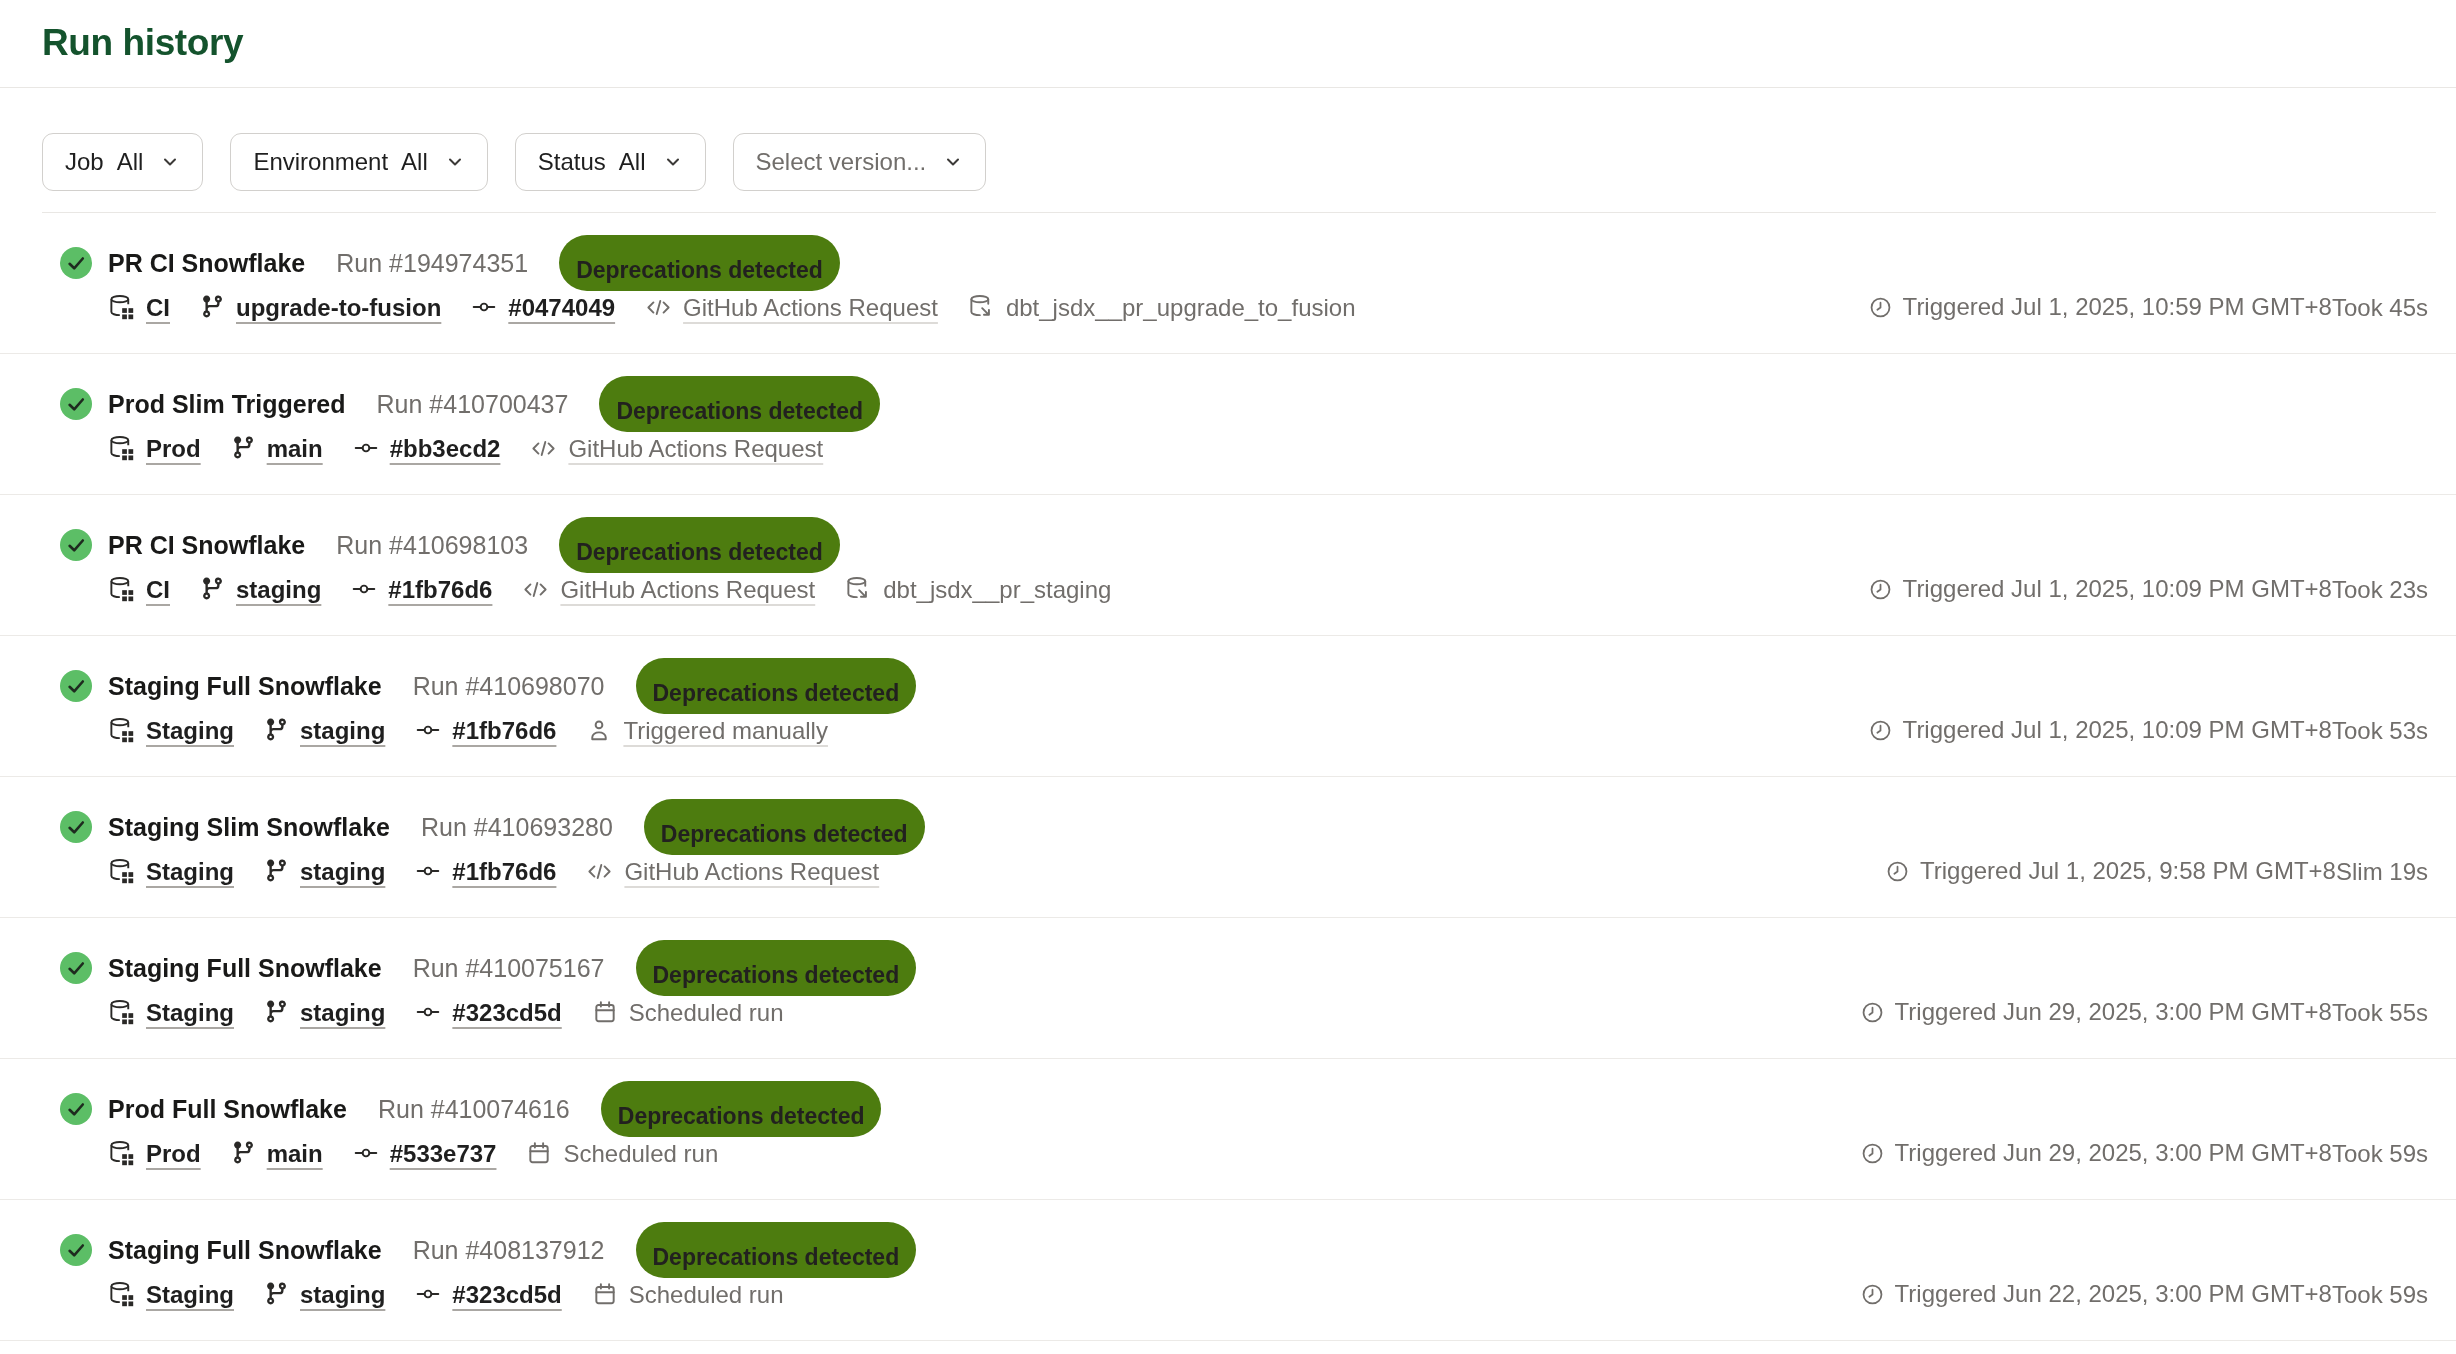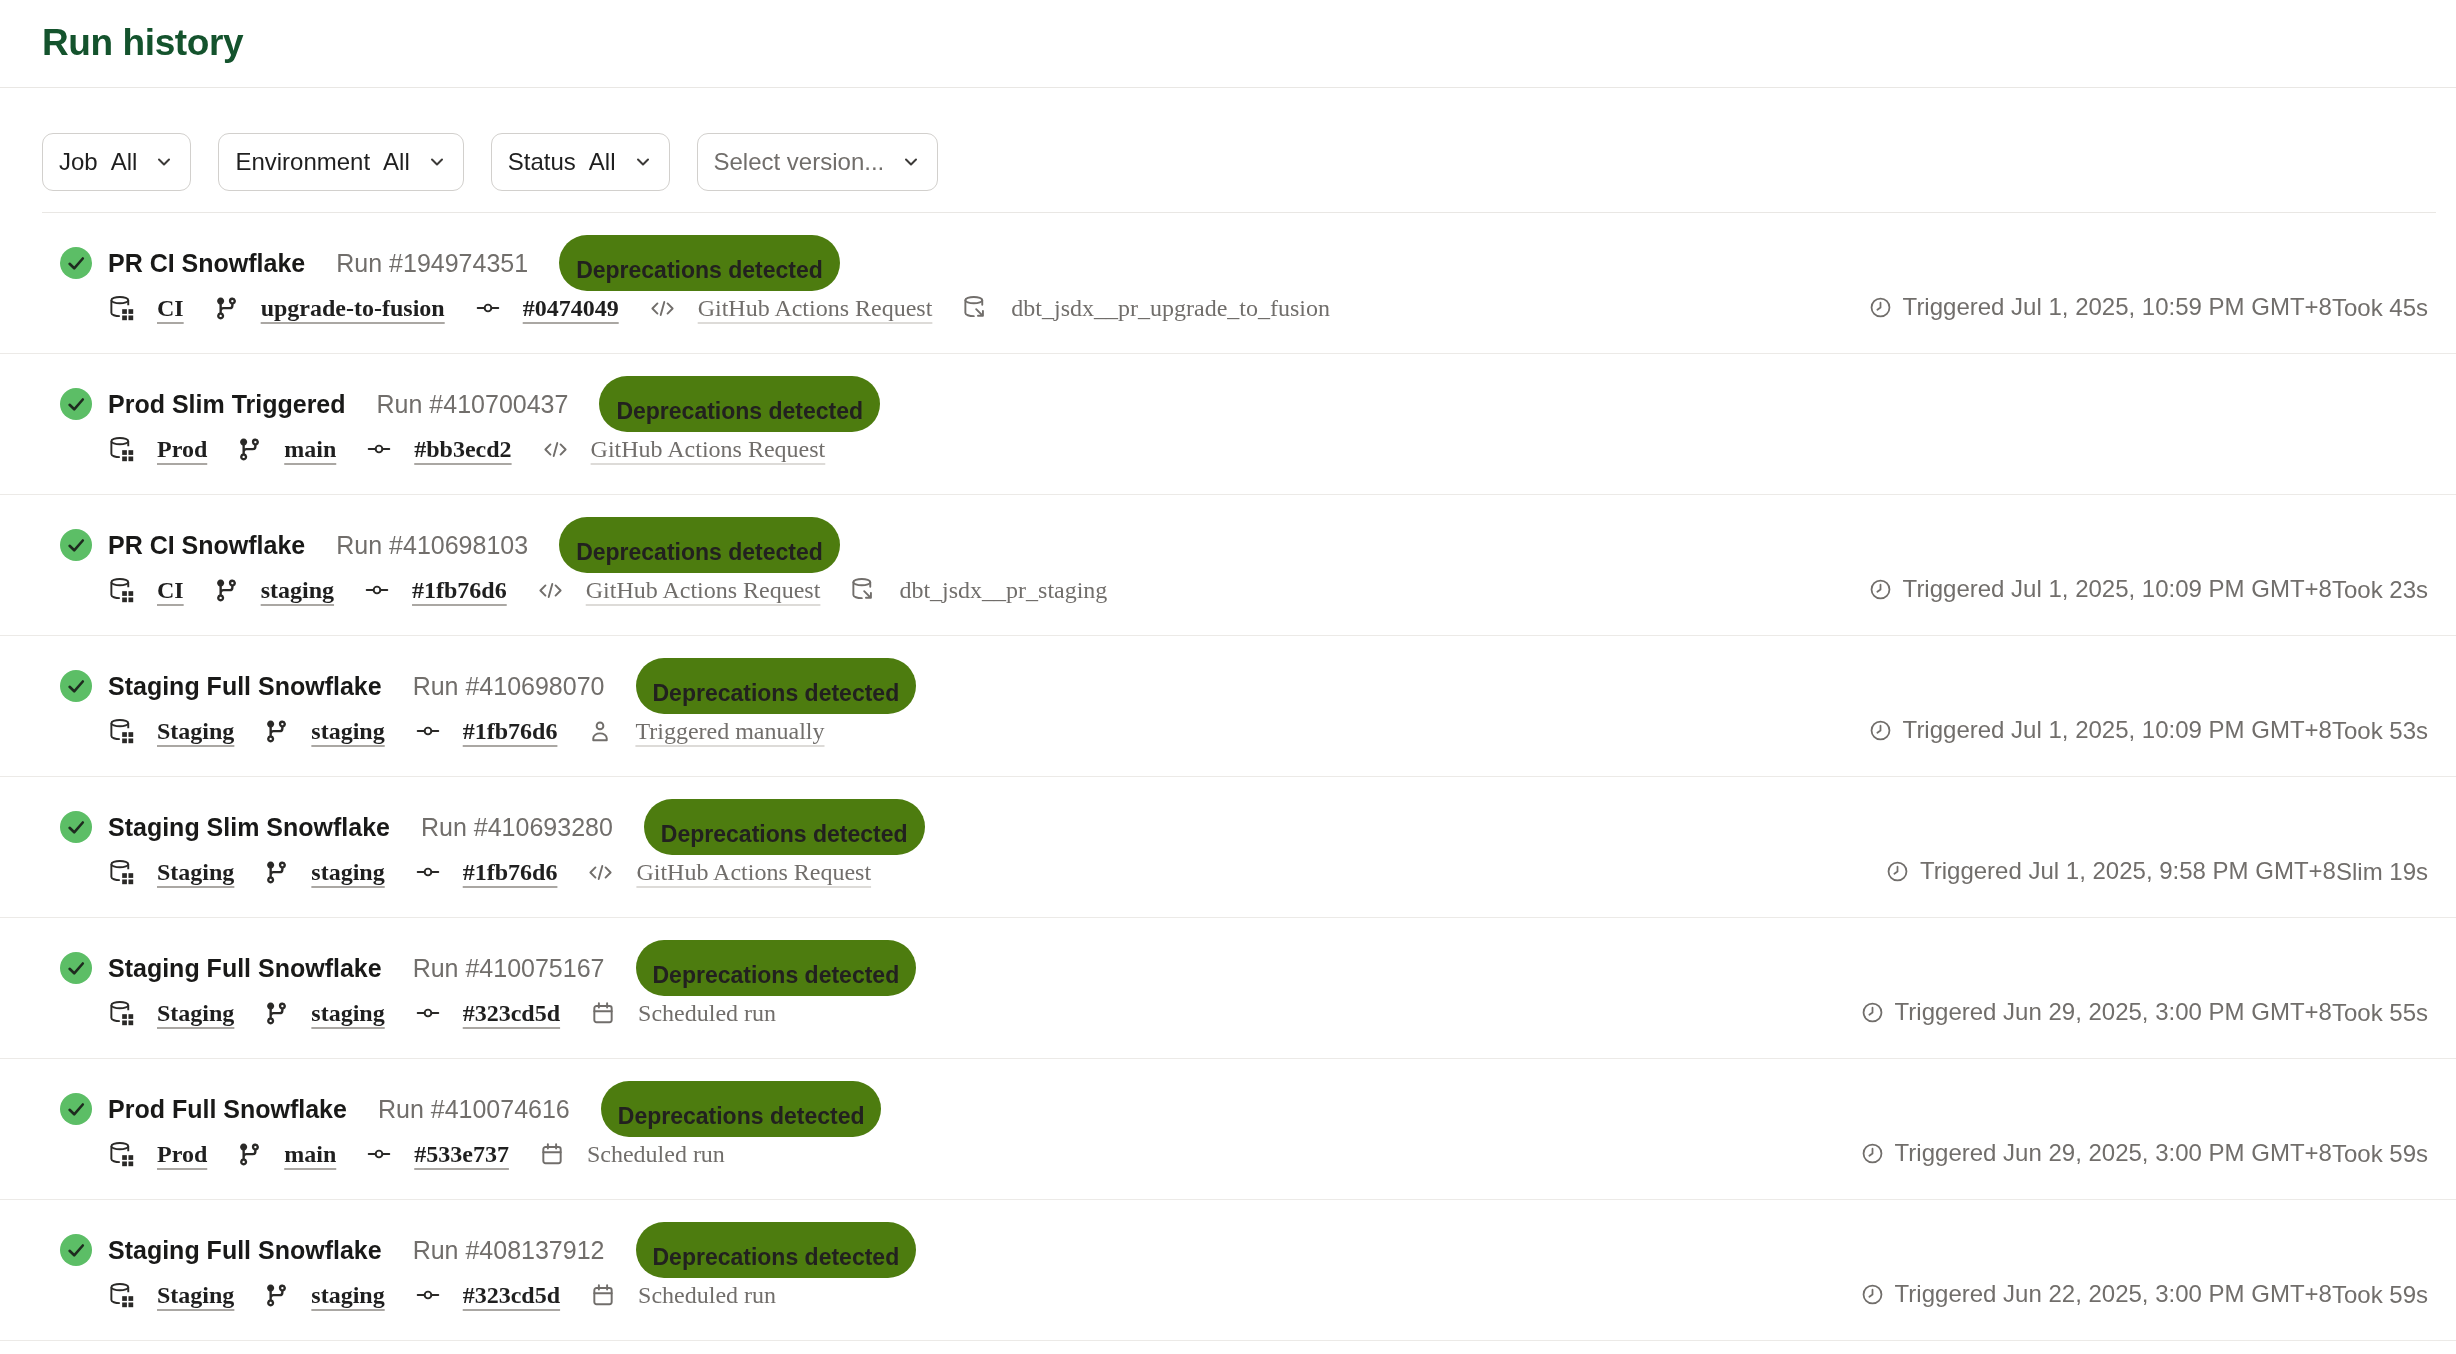--- a/index.html
+++ b/index.html
@@ -16,21 +16,21 @@
   .page-header { padding: 21px 42px 22px; border-bottom: 1px solid #e9e7e4; }
   .page-header h1 {
     margin: 0; font-size: 37px; line-height: 44px; font-weight: 700;
     letter-spacing: -0.4px; color: #14532d;
   }
 
   
   .filters { display: flex; gap: 27px; margin: 45px 42px 0; }
   .filter-btn {
     display: inline-flex; align-items: center; gap: 13px;
-    height: 58px; padding: 0 16px;
+    height: 58px; padding: 0 22px;
     background: #fff; border: 1.5px solid #d2d0cd; border-radius: 11px;
     font-family: inherit; font-size: 24px; color: #1f1f1f; cursor: pointer;
   }
   .filter-btn .flabel { font-weight: 400; }
   .filter-btn .fvalue { font-weight: 400; }
   .filter-btn .placeholder { color: #716e6b; }
   .chev { margin-left: 4px; color: #3c3a38; }
 
   .list-top-divider { border: 0; border-top: 1px solid #e9e7e4; margin: 21px 20px 0 42px; }
 
@@ -47,21 +47,21 @@
   .run-title-line { display: flex; align-items: center; gap: 31px; height: 38px; }
   .job-name { font-size: 25px; font-weight: 700; color: #191918; text-decoration: none; }
   .run-number { font-size: 25px; font-weight: 400; color: #716e6b; }
   .badge {
     display: inline-flex; align-items: center;
     background: #4d7c0f; color: #22211f;
     font-size: 23px; font-weight: 700;
     padding: 22px 17px 7px; border-radius: 999px; white-space: nowrap;
   }
   .run-detail-line { display: flex; align-items: center; gap: 30px; margin-top: 10px; height: 32px; }
-  .chip { display: inline-flex; align-items: center; gap: 22px; white-space: nowrap; font-family: Liberation Serif, serif; }
+  .chip { display: inline-flex; align-items: flex-start; gap: 11px; white-space: nowrap; }
   .chip .chip-icon { flex: 0 0 auto; }
   .chip-label { font-size: 24px; }
   .chip.dark { color: #2a2927; }
   .chip.dark .chip-label {
     color: #1f1f1f; font-weight: 700;
     text-decoration: underline; text-decoration-color: #aaa7a3;
     text-decoration-thickness: 2px; text-underline-offset: 6px;
   }
   .chip.gray { color: #716e6b; }
   .chip.gray .chip-label { color: #716e6b; font-weight: 400; }

